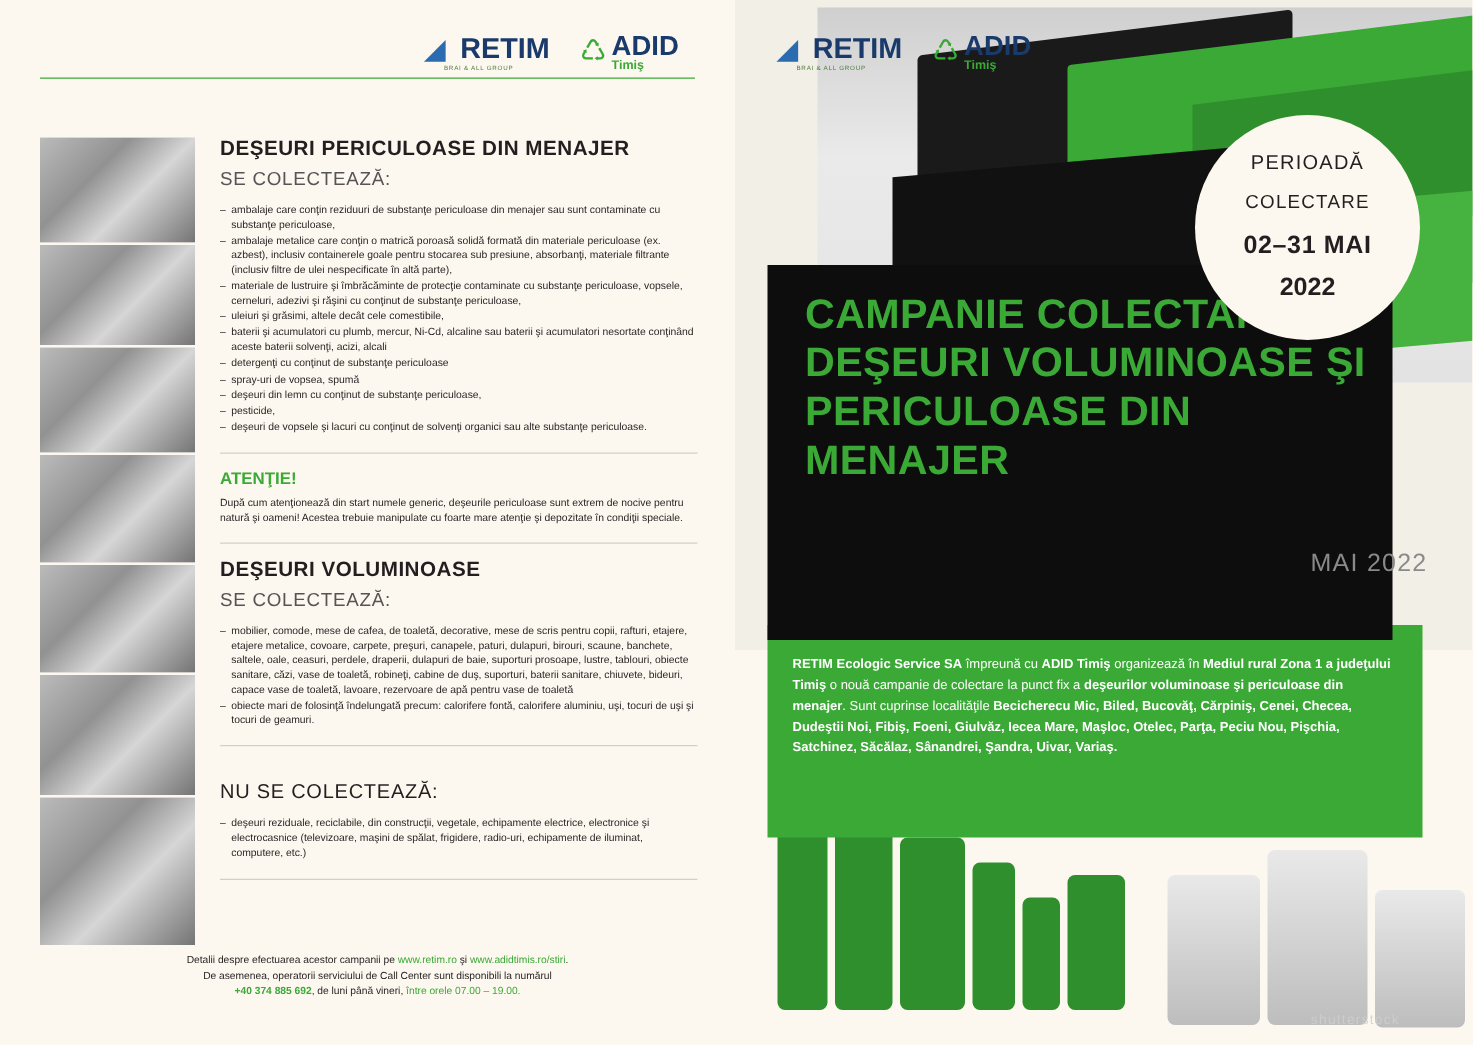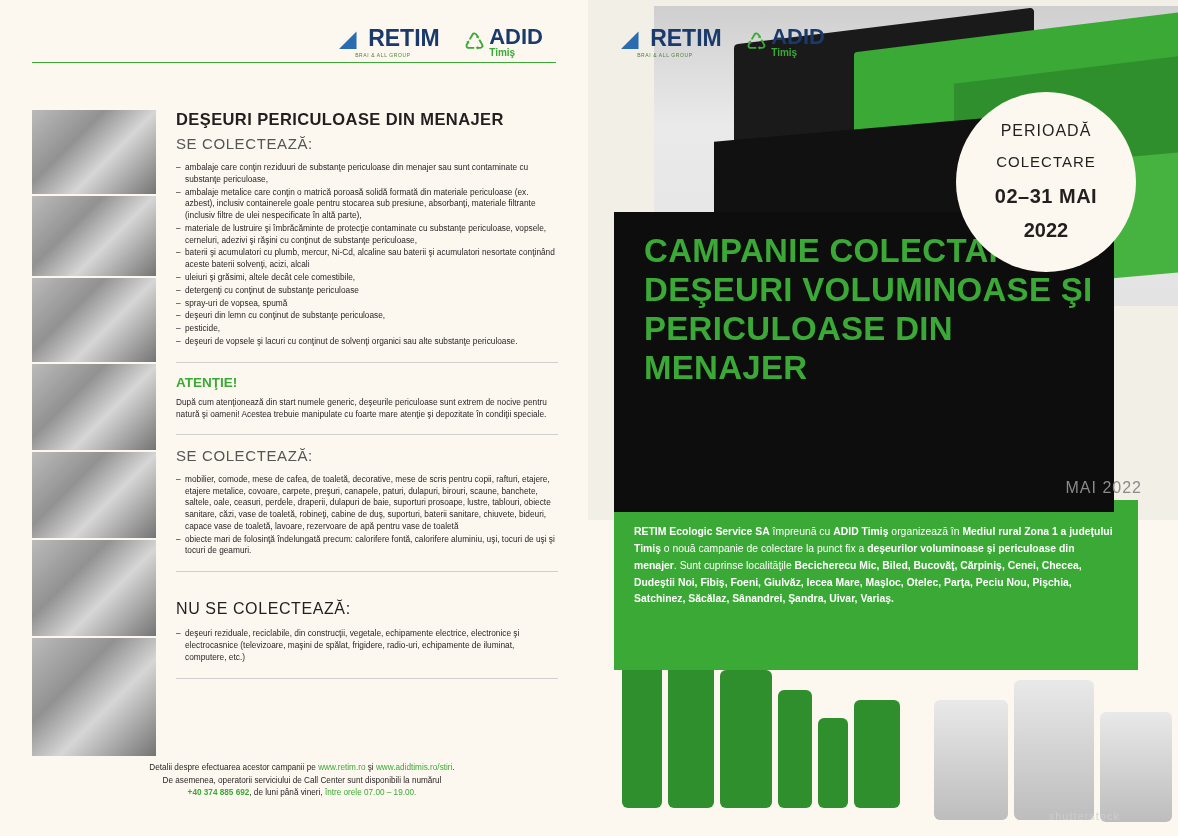--- a/index.html
+++ b/index.html
@@ -128,22 +128,22 @@
   .black-box {
     position:absolute; left:26px; top:212px; width:500px; height:300px;
     background:#0d0d0d; z-index:5;
   }
   .campaign-title {
     position:absolute; left:56px; top:232px; width:470px; z-index:6;
     color:#3aa935; font-weight:bold; font-size:33px; line-height:1.18;
     letter-spacing:.3px;
   }
   .mai-label {
-    position:absolute; right:36px; top:479px; z-index:6;
-    color:#8a8a8a; font-size:16px; letter-spacing:1px;
+    position:absolute; right:36px; top:440px; z-index:6;
+    color:#8a8a8a; font-size:20px; letter-spacing:1px;
   }
 
   .green-box {
     position:absolute; left:26px; top:500px; width:524px; height:170px;
     background:#3aa935; z-index:4;
   }
   .green-text {
     position:absolute; left:46px; top:524px; width:484px; z-index:6;
     color:#ffffff; font-size:10.4px; line-height:1.62;
   }
@@ -199,36 +199,37 @@
     </div>
 
     <div class="content">
 
       <h2 class="sec-title">DEŞEURI PERICULOASE DIN MENAJER</h2>
       <div class="sec-sub">SE COLECTEAZĂ:</div>
       <ul class="items">
         <li>ambalaje care conţin reziduuri de substanţe periculoase din menajer sau sunt contaminate cu substanţe periculoase,</li>
         <li>ambalaje metalice care conţin o matrică poroasă solidă formată din materiale periculoase (ex. azbest), inclusiv containerele goale pentru stocarea sub presiune, absorbanţi, materiale filtrante (inclusiv filtre de ulei nespecificate în altă parte),</li>
         <li>materiale de lustruire şi îmbrăcăminte de protecţie contaminate cu substanţe periculoase, vopsele, cerneluri, adezivi şi răşini cu conţinut de substanţe periculoase,</li>
+        <li>uleiuri şi grăsimi, altele decât cele comestibile,</li>
         <li>baterii şi acumulatori cu plumb, mercur, Ni-Cd, alcaline sau baterii şi acumulatori nesortate conţinând aceste baterii solvenţi, acizi, alcali</li>
-        <li>uleiuri şi grăsimi, altele decât cele comestibile,</li>
         <li>detergenţi cu conţinut de substanţe periculoase</li>
         <li>spray-uri de vopsea, spumă</li>
         <li>deşeuri din lemn cu conţinut de substanţe periculoase,</li>
         <li>pesticide,</li>
         <li>deşeuri de vopsele şi lacuri cu conţinut de solvenţi organici sau alte substanţe periculoase.</li>
       </ul>
 
       <div class="divider"></div>
 
       <div class="attention">ATENŢIE!</div>
       <p class="attention-text">După cum atenţionează din start numele generic, deşeurile periculoase sunt extrem de nocive pentru natură şi oameni! Acestea trebuie manipulate cu foarte mare atenţie şi depozitate în condiţii speciale.</p>
 
       <div class="divider"></div>
 
+      <h2 class="sec-title">DEŞEURI VOLUMINOASE</h2>
       <div class="sec-sub">SE COLECTEAZĂ:</div>
       <ul class="items">
         <li>mobilier, comode, mese de cafea, de toaletă, decorative, mese de scris pentru copii, rafturi, etajere, etajere metalice, covoare, carpete, preşuri, canapele, paturi, dulapuri, birouri, scaune, banchete, saltele, oale, ceasuri, perdele, draperii, dulapuri de baie, suporturi prosoape, lustre, tablouri, obiecte sanitare, căzi, vase de toaletă, robineţi, cabine de duş, suporturi, baterii sanitare, chiuvete, bideuri, capace vase de toaletă, lavoare, rezervoare de apă pentru vase de toaletă</li>
         <li>obiecte mari de folosinţă îndelungată precum: calorifere fontă, calorifere aluminiu, uşi, tocuri de uşi şi tocuri de geamuri.</li>
       </ul>
 
       <div class="divider"></div>
       <div class="block-gap"></div>
 
       <div class="sec-sub" style="font-size:16px;color:#231f20;">NU SE COLECTEAZĂ:</div>

